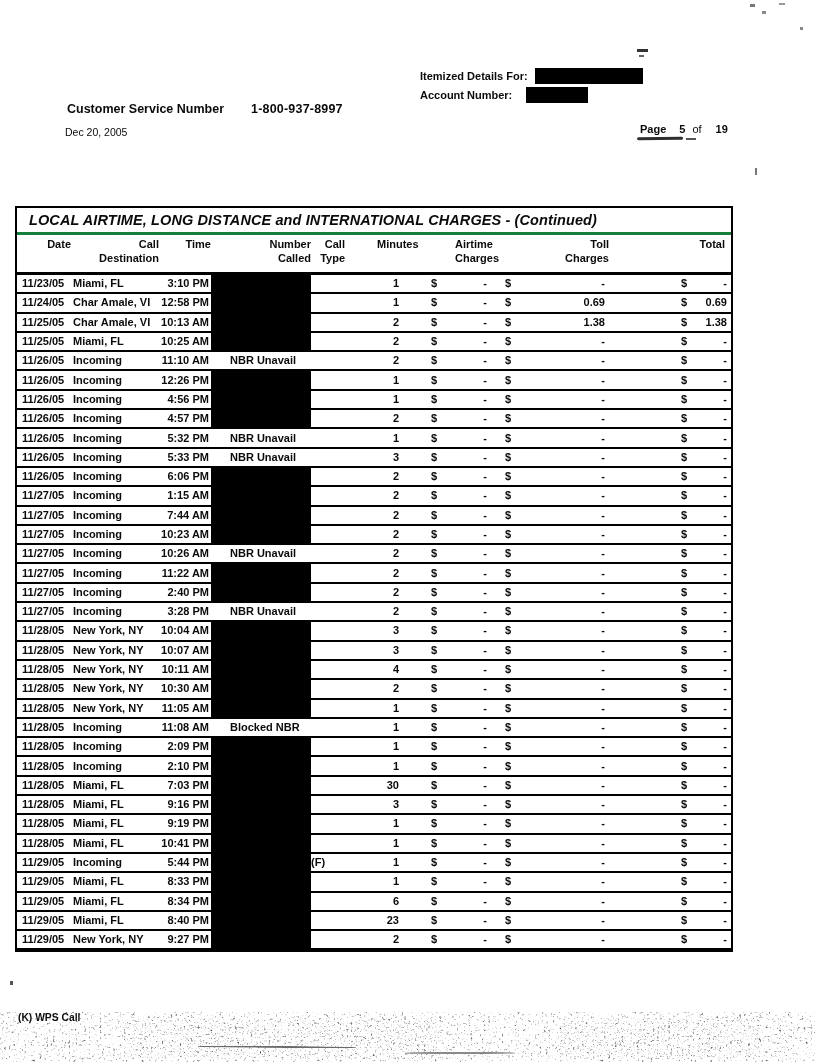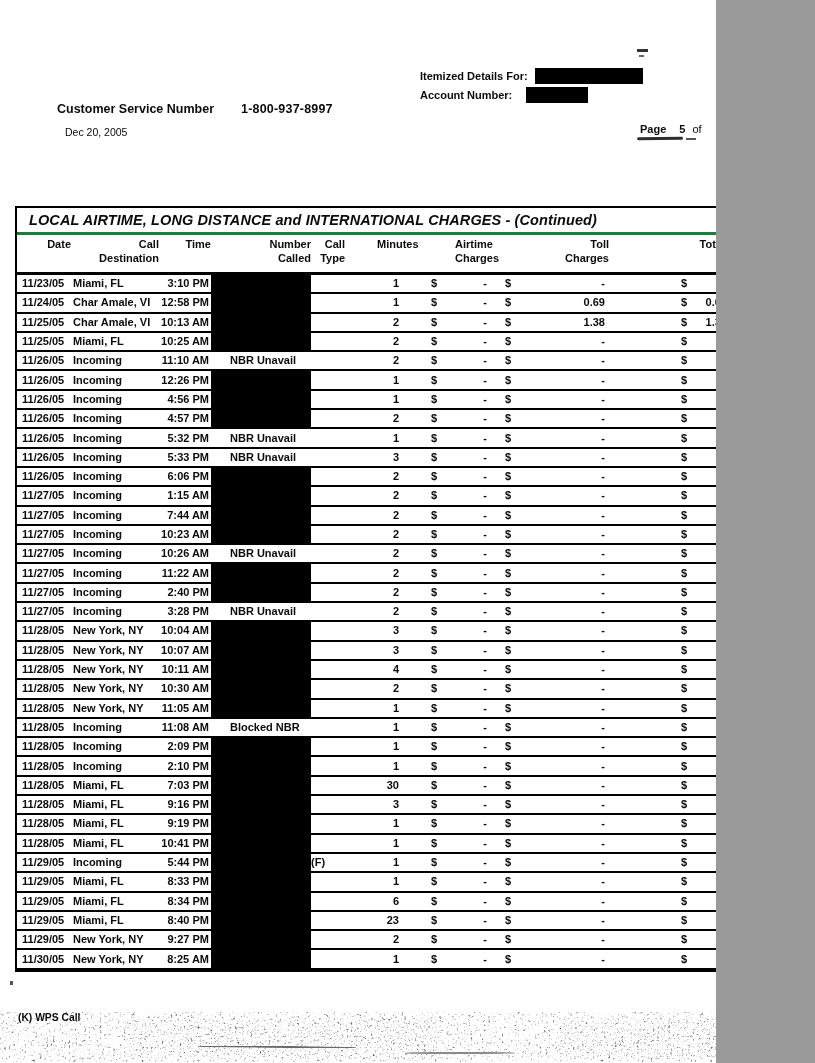--- a/index.html
+++ b/index.html
@@ -1,30 +1,30 @@
 <!DOCTYPE html>
 <html><head>
 <meta charset="utf-8">
 <style>
   html,body{margin:0;padding:0;background:#9a9a9a;}
   .page{
     position:relative;
-    width:716px;height:1063px;
+    width:815px;height:1063px;
     background:#ffffff;
     font-family:"Liberation Sans","DejaVu Sans",sans-serif;
     color:#0b0b0b;
     overflow:hidden;
   }
   
   .itemized-block{position:absolute;left:420px;top:66px;font-size:11px;font-weight:bold;}
   .itemized-row{display:flex;align-items:center;height:19px;}
   .redact-bar{background:#000;display:inline-block;}
   .bar-name{width:108px;height:16px;margin-left:7px;}
   .bar-acct{width:62px;height:16px;margin-left:14px;}
-  .cs-row{position:absolute;left:57px;top:102px;font-size:12.5px;font-weight:bold;display:flex;}
+  .cs-row{position:absolute;left:67px;top:102px;font-size:12.5px;font-weight:bold;display:flex;}
   .cs-number{margin-left:27px;letter-spacing:.2px;}
   .stmt-date{position:absolute;left:65px;top:126px;font-size:10.5px;}
   .page-row{position:absolute;left:640px;top:123px;font-size:11px;font-weight:bold;display:flex;}
   .page-row .pg-num{margin-left:13px;}
   .page-row .pg-of{margin-left:7px;font-weight:normal;}
   .page-row .pg-total{margin-left:14px;}
   .pg-scribble{position:absolute;left:637px;top:137px;width:46px;height:3px;background:#2e2e2e;border-radius:2px;transform:rotate(-.6deg);}
   .pg-scribble-tail{position:absolute;left:686px;top:138px;width:10px;height:2px;background:#555;}
   
   .speck{position:absolute;background:#555;}
@@ -678,35 +678,20 @@
             <td class="c-ct"></td>
             <td class="c-min">2</td>
             <td class="c-dollar">$</td>
             <td class="c-val">-</td>
             <td class="c-dollar tight">$</td>
             <td class="c-val">-</td>
             <td class="c-sp"></td>
             <td class="c-dollar tot">$</td>
             <td class="c-val">-</td>
           </tr>
-          <tr>
-            <td class="c-date">11/30/05</td>
-            <td class="c-dest">New York, NY</td>
-            <td class="c-time">8:25 AM</td>
-            <td class="c-num redacted"></td>
-            <td class="c-ct"></td>
-            <td class="c-min">1</td>
-            <td class="c-dollar">$</td>
-            <td class="c-val">-</td>
-            <td class="c-dollar tight">$</td>
-            <td class="c-val">-</td>
-            <td class="c-sp"></td>
-            <td class="c-dollar tot">$</td>
-            <td class="c-val">-</td>
-          </tr>
         </tbody>
     </table>
   </div>
 
   <div class="wps">(K) WPS Call</div>
 
   <svg class="noise-band" width="815" height="50" viewBox="0 0 815 50">
     <defs>
       <filter id="speckle" x="0" y="0" width="100%" height="100%">
         <feTurbulence type="fractalNoise" baseFrequency="0.45" numOctaves="2" seed="11" stitchTiles="stitch"></feTurbulence>

